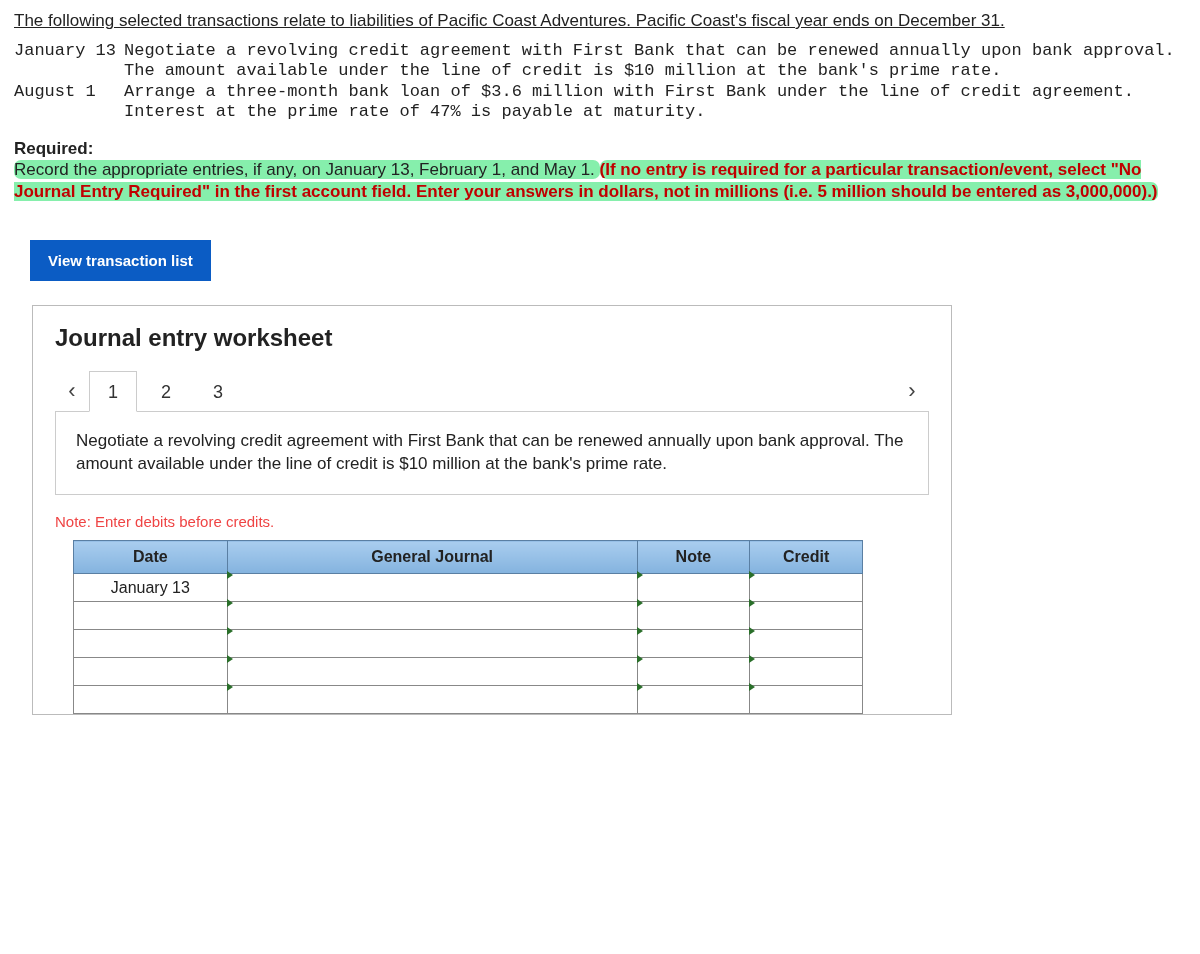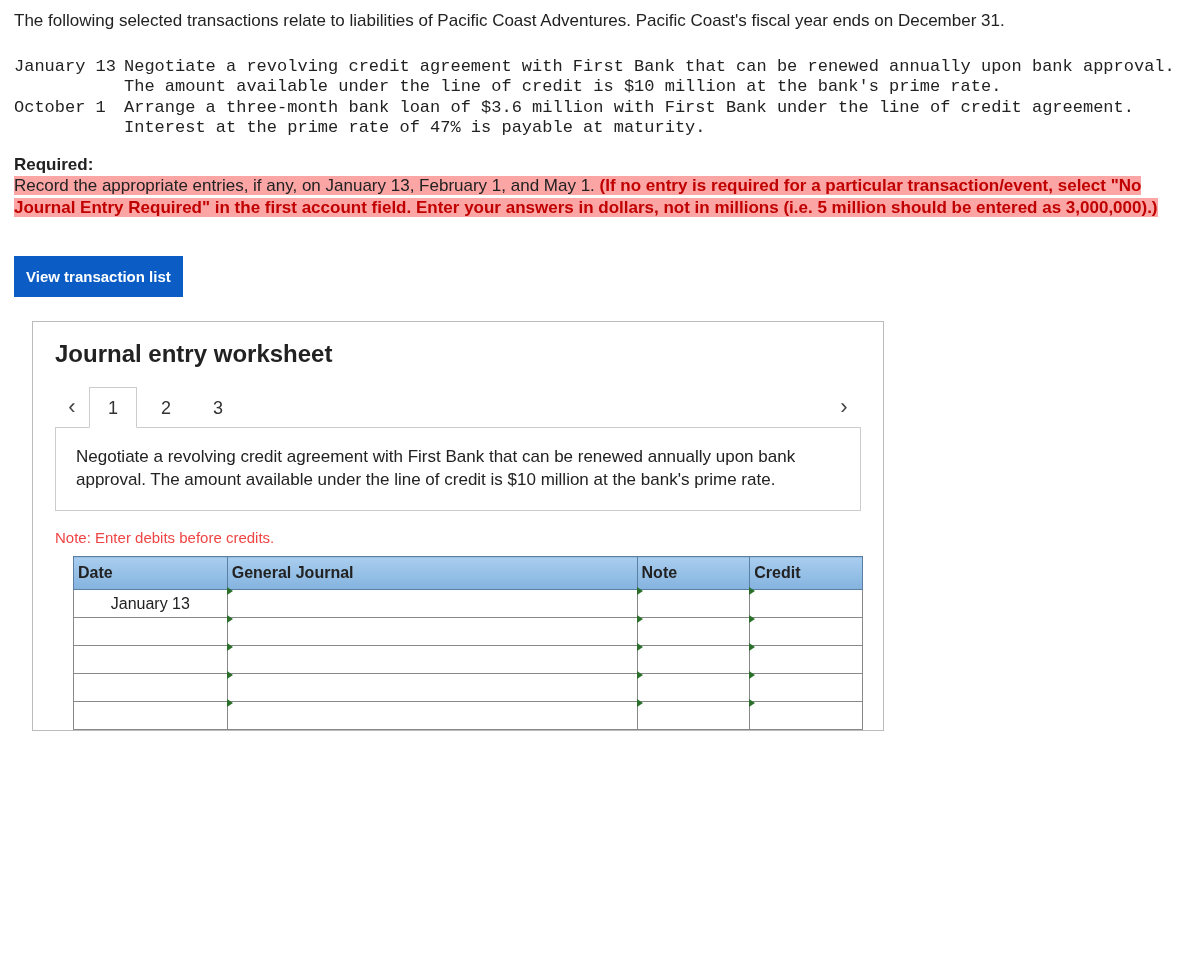--- a/index.html
+++ b/index.html
@@ -4,50 +4,50 @@
 <style>
   * { box-sizing: border-box; margin: 0; padding: 0; }
   body {
     font-family: Arial, Helvetica, sans-serif;
     font-size: 17px;
     color: #222;
     background: #fff;
     padding: 10px 14px;
     width: 1200px;
   }
-  .intro { line-height: 1.35; margin-bottom: 24px; }
+  .intro { line-height: 1.35; margin-bottom: 8px; text-decoration: underline; }
   .mono-block {
     font-family: "Courier New", Courier, monospace;
     font-size: 17px;
     line-height: 1.2;
     margin-bottom: 10px;
   }
   .mono-row { display: flex; }
   .mono-date { width: 110px; flex-shrink: 0; }
   .mono-text { flex: 1; }
   .required-label { font-weight: bold; margin-top: 16px; }
   .required-text { line-height: 1.35; }
   .red-bold { color: #c00000; font-weight: bold; }
-  .hl { background: #fca5a5; }
+  .hl { background: #86efac; border-radius: 7px; }
   .view-btn {
     display: inline-block;
     background: #0b5cc4;
     color: #fff;
     font-weight: bold;
     font-size: 15px;
-    padding: 12px 12px;
+    padding: 12px 18px;
     margin-top: 36px;
-    margin-left: 0;
+    margin-left: 16px;
     border: none;
     cursor: pointer;
   }
   .worksheet-wrap {
     border: 1px solid #bbb;
     margin: 24px 0 0 18px;
-    width: 852px;
+    width: 920px;
     padding: 18px 0 0 0;
     background: #fff;
   }
   .ws-title {
     font-family: Verdana, Arial, sans-serif;
     font-weight: bold;
     font-size: 24px;
     margin: 0 0 18px 22px;
   }
   .tabrow {
@@ -99,21 +99,21 @@
     margin: 0 22px 0 40px;
     width: 790px;
   }
   .je-table th {
     background: #97c0e6;
     background: linear-gradient(#a9cdef, #84b3df);
     border: 1px solid #5a7fa3;
     font-weight: bold;
     font-size: 16px;
     padding: 7px 4px;
-    text-align: left;
+    text-align: center;
     color: #222;
   }
   .je-table td {
     border: 1px solid #888;
     height: 28px;
     font-size: 16px;
     text-align: center;
     background: #fff;
     padding: 2px 4px;
     position: relative;
@@ -139,21 +139,21 @@
 
 
 <p class="intro">The following selected transactions relate to liabilities of Pacific Coast Adventures. Pacific Coast's fiscal year ends on December 31.</p>
 
 <div class="mono-block">
   <div class="mono-row">
     <div class="mono-date">January 13</div>
     <div class="mono-text">Negotiate a revolving credit agreement with First Bank that can be renewed annually upon bank approval. The amount available under the line of credit is $10 million at the bank's prime rate.</div>
   </div>
   <div class="mono-row">
-    <div class="mono-date">October 1</div>
+    <div class="mono-date">August 1</div>
     <div class="mono-text">Arrange a three-month bank loan of $3.6 million with First Bank under the line of credit agreement. Interest at the prime rate of 47% is payable at maturity.</div>
   </div>
 </div>
 
 <p class="required-label">Required:</p>
 <p class="required-text">
   <span class="hl">Record the appropriate entries, if any, on January 13, February 1, and May 1. </span><span class="red-bold hl">(If no entry is required for a particular transaction/event, select "No Journal Entry Required" in the first account field. Enter your answers in dollars, not in millions (i.e. 5 million should be entered as 3,000,000).)</span>
 </p>
 
 <button class="view-btn">View transaction list</button>

